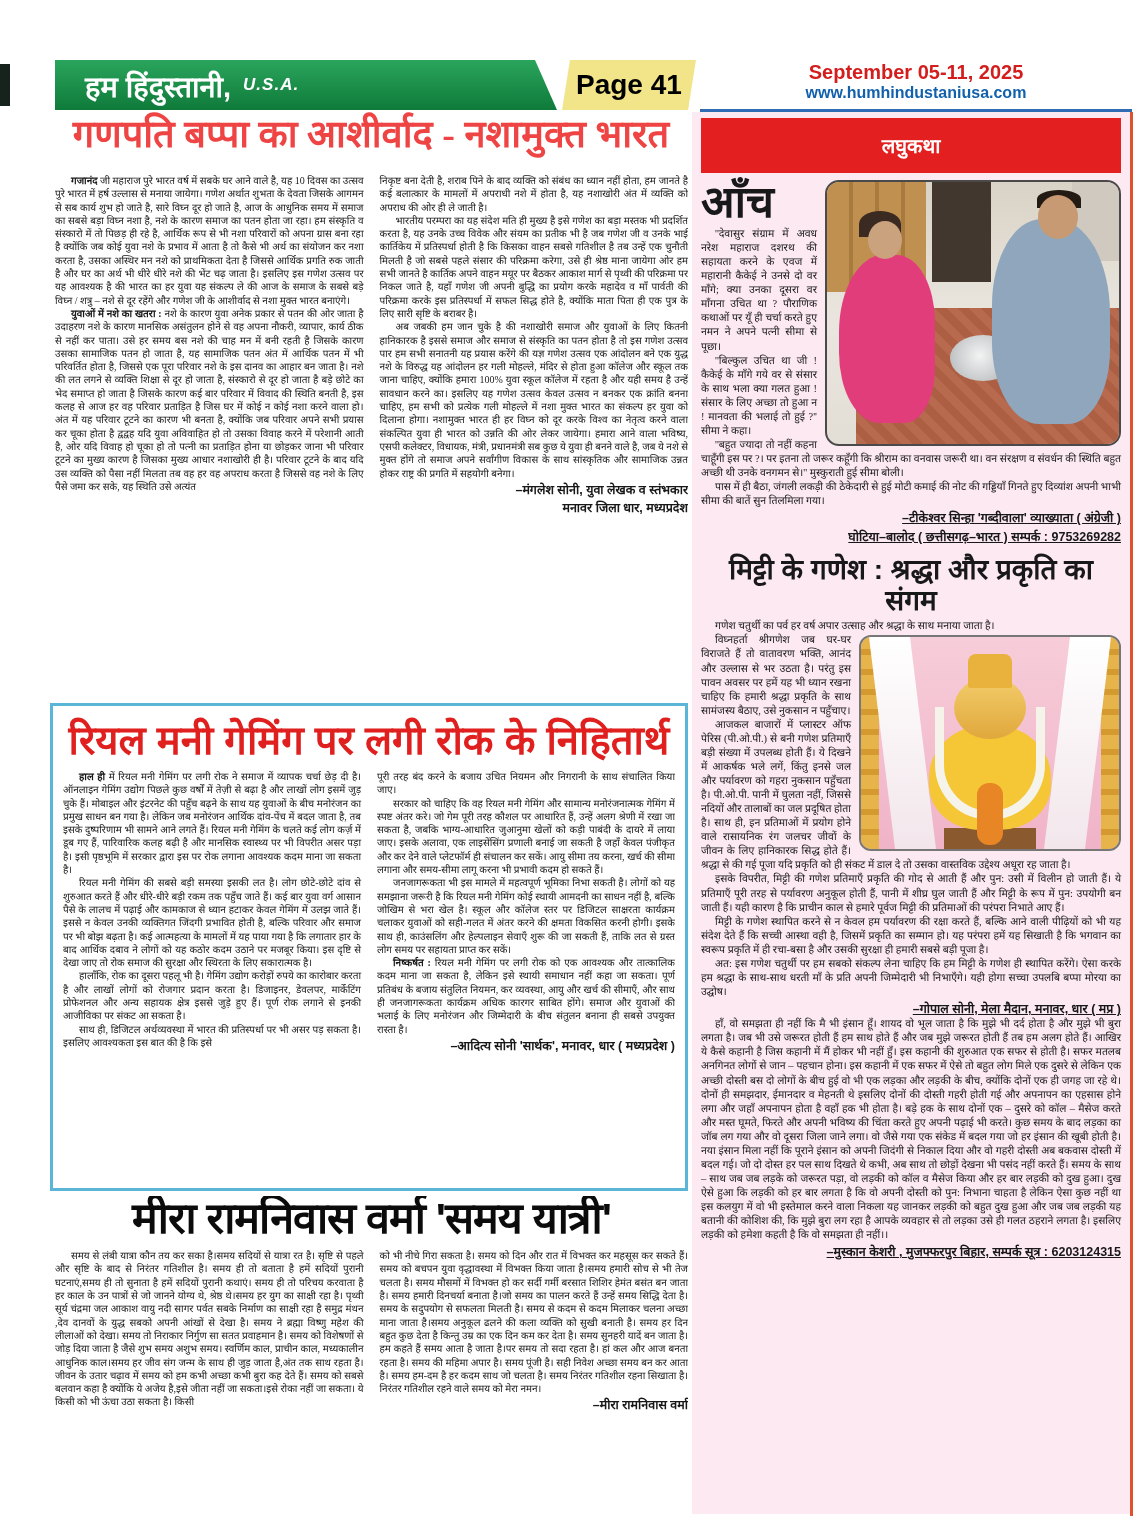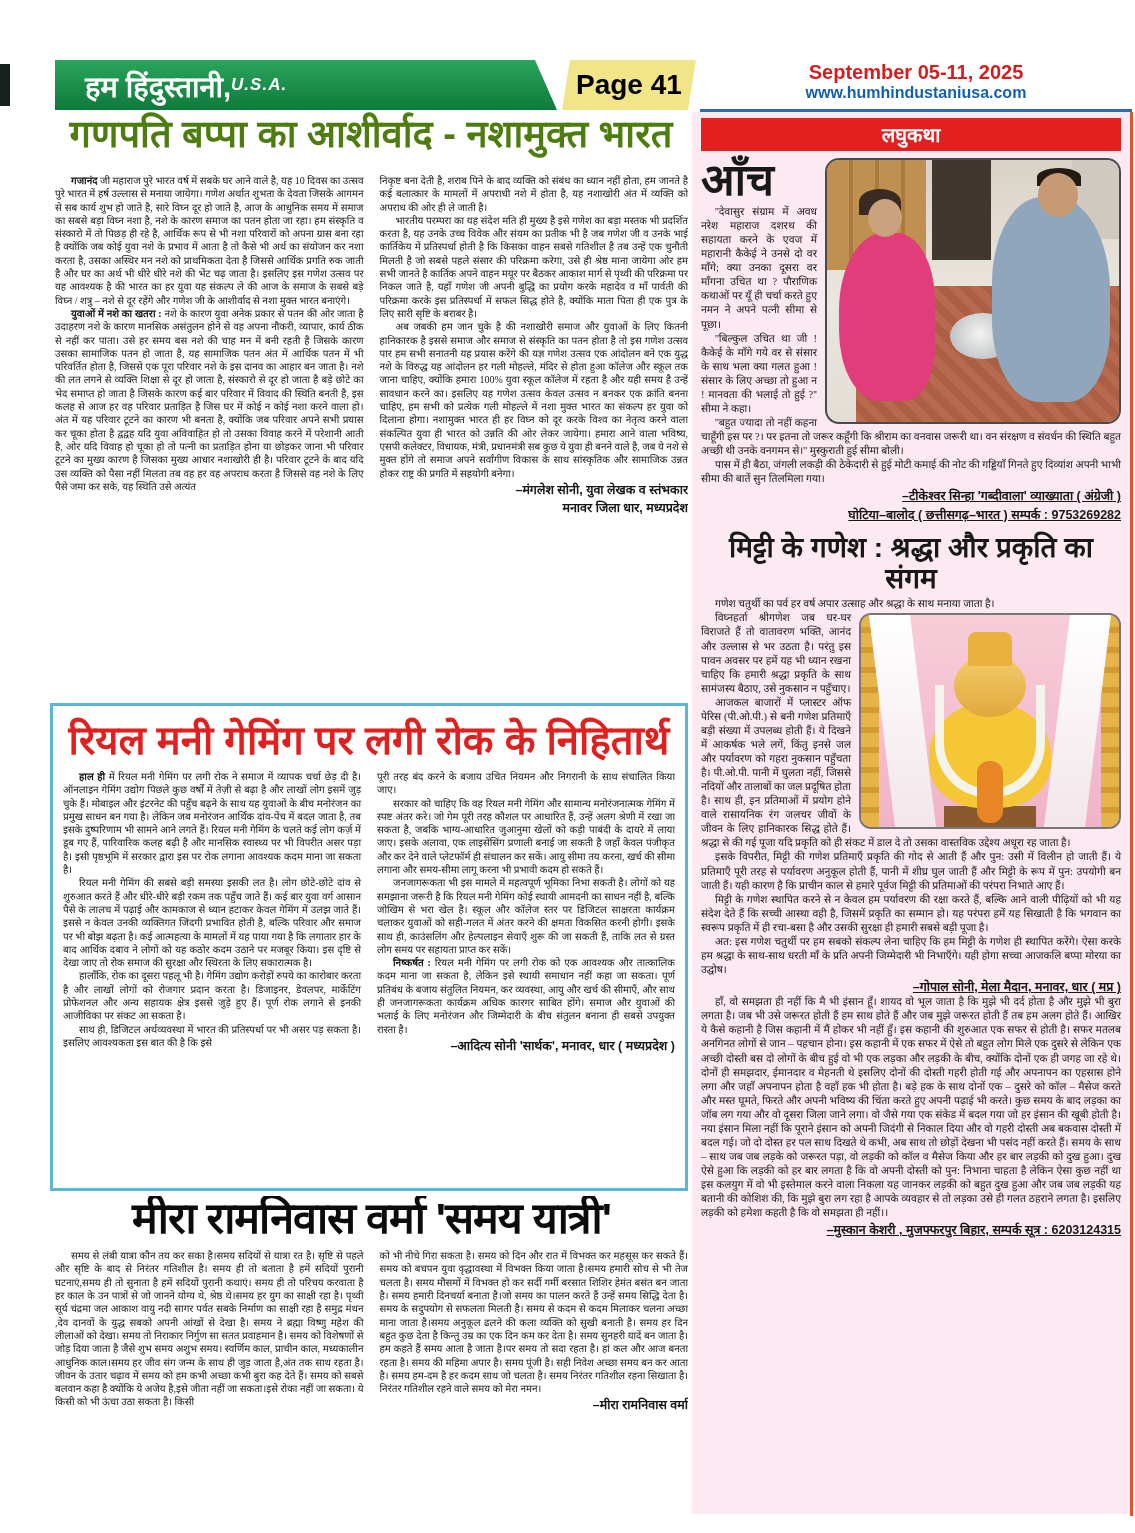--- a/index.html
+++ b/index.html
@@ -3,33 +3,33 @@
 <meta charset="utf-8">
 <style>
   html,body{margin:0;padding:0;background:#fff;}
   .page{position:relative;width:1135px;height:1533px;background:#ffffff;overflow:hidden;
         font-family:"Liberation Serif","DejaVu Sans",serif;color:#181818;}
   
   .corner-mark{position:absolute;left:0;top:64px;width:10px;height:42px;background:#16231c;}
   .green-band{position:absolute;left:55px;top:60px;width:502px;height:50px;
       background:linear-gradient(180deg,#2aa55c 0%,#0f7a3a 100%);
       clip-path:polygon(0 0,calc(100% - 22px) 0,100% 100%,0 100%);
-      display:flex;align-items:center;padding-left:30px;gap:0;box-sizing:border-box;}
+      display:flex;align-items:center;padding-left:30px;gap:12px;box-sizing:border-box;}
   .mast-title{color:#fff;font-size:29px;font-weight:bold;font-family:"Liberation Sans",sans-serif;white-space:nowrap;}
   .mast-usa{color:#fff;font-size:17px;font-weight:bold;font-style:italic;letter-spacing:1px;font-family:"Liberation Sans",sans-serif;}
   .page-badge{position:absolute;left:566px;top:60px;width:126px;height:50px;background:#f2e488;
       transform:skewX(-9deg);display:flex;align-items:center;justify-content:center;}
   .page-badge .unskew{transform:skewX(9deg);font-family:"Liberation Sans",sans-serif;font-weight:bold;font-size:28px;color:#000;}
   .header-right{position:absolute;left:700px;top:58px;width:432px;height:54px;text-align:center;
       border-bottom:3px solid #2f6cb3;box-sizing:border-box;padding-top:3px;}
   .issue-date{color:#d41d1d;font-weight:bold;font-size:20px;font-family:"Liberation Sans",sans-serif;}
   .site-url{color:#1161ad;font-weight:bold;font-size:16px;font-family:"Liberation Sans",sans-serif;text-decoration:none;display:block;cursor:pointer;}
   
   .main-headline{position:absolute;left:50px;top:114px;width:642px;margin:0;text-align:center;
-      color:#4d7c0f;font-size:38px;line-height:1.1;font-weight:900;font-family:Liberation Sans, sans-serif;}
+      color:#ef4444;font-size:38px;line-height:1.1;font-weight:900;font-family:Liberation Serif, serif;}
   
   .main-cols{position:absolute;left:55px;top:174px;width:633px;height:524px;display:flex;gap:16px;overflow:hidden;}
   .col{flex:1;min-width:0;}
   .art p{margin:0;text-align:justify;text-indent:16px;font-size:10px;line-height:1.33;}
   .art p.noindent{text-indent:0;}
   .byline{text-indent:0 !important;text-align:right !important;font-weight:bold;font-size:12.5px !important;
       line-height:1.25 !important;margin-top:3px !important;font-family:"Liberation Sans",sans-serif;}
   
   .gaming-box{position:absolute;left:50px;top:703px;width:638px;height:488px;border:3px solid #5ab5d6;
       background:#fff;box-sizing:border-box;padding:10px 10px;overflow:hidden;}
@@ -38,21 +38,21 @@
   .gaming-cols{display:flex;gap:16px;overflow:hidden;}
   
   .samay{position:absolute;left:55px;top:1196px;width:633px;height:337px;overflow:hidden;}
   .samay-headline{margin:0 0 8px;text-align:center;color:#0b0b0b;font-size:43px;line-height:1.05;
       font-weight:900;font-family:"Liberation Sans",sans-serif;letter-spacing:-1px;}
   .samay-cols{display:flex;gap:16px;}
   
   .sidebar{position:absolute;left:692px;top:112px;width:438px;height:1402px;background:#fce9f2;
       box-sizing:border-box;padding:6px 9px;overflow:hidden;}
   .kicker{background:#e3201f;color:#fff;text-align:center;font-weight:bold;font-size:20px;
-      font-family:"Liberation Sans",sans-serif;padding:3px 0;margin:0 0 7px;}
+      font-family:"Liberation Sans",sans-serif;padding:14px 0;margin:0 0 7px;}
   .sidebar p{font-size:10.5px;line-height:1.34;text-align:justify;margin:0;text-indent:14px;}
   .sb-byline{text-align:right !important;font-weight:bold;font-size:12.5px !important;line-height:1.3 !important;
       font-family:"Liberation Sans",sans-serif;text-indent:0 !important;margin:2px 0 0 !important;text-decoration:underline;}
   .aanch::after,.mitti-body::after{content:"";display:block;clear:both;}
   .aanch-title{font-size:44px;margin:0 0 3px;font-weight:900;font-family:"Liberation Sans",sans-serif;line-height:1;}
   .mitti-headline{font-size:28px;margin:10px 0 3px;text-align:center;font-weight:900;
       font-family:"Liberation Sans",sans-serif;line-height:1.1;}
   .kash-headline{font-size:48px;margin:12px 0 6px;text-align:center;font-weight:900;
       font-family:"Liberation Sans",sans-serif;letter-spacing:-1px;line-height:1;}
   .right-rule{position:absolute;right:2px;top:112px;width:3px;height:1404px;background:#e0512e;}
@@ -205,21 +205,21 @@
         <div class="mp-idol-body"></div>
         <div class="mp-idol-head"></div>
         <div class="mp-crown"></div>
         <div class="mp-garland"></div>
         <div class="mp-marigold"></div>
       </div>
       <p>विघ्नहर्ता श्रीगणेश जब घर-घर विराजते हैं तो वातावरण भक्ति, आनंद और उल्लास से भर उठता है। परंतु इस पावन अवसर पर हमें यह भी ध्यान रखना चाहिए कि हमारी श्रद्धा प्रकृति के साथ सामंजस्य बैठाए, उसे नुकसान न पहुँचाए।</p>
       <p>आजकल बाजारों में प्लास्टर ऑफ पेरिस (पी.ओ.पी.) से बनी गणेश प्रतिमाएँ बड़ी संख्या में उपलब्ध होती हैं। ये दिखने में आकर्षक भले लगें, किंतु इनसे जल और पर्यावरण को गहरा नुकसान पहुँचता है। पी.ओ.पी. पानी में घुलता नहीं, जिससे नदियों और तालाबों का जल प्रदूषित होता है। साथ ही, इन प्रतिमाओं में प्रयोग होने वाले रासायनिक रंग जलचर जीवों के जीवन के लिए हानिकारक सिद्ध होते हैं। श्रद्धा से की गई पूजा यदि प्रकृति को ही संकट में डाल दे तो उसका वास्तविक उद्देश्य अधूरा रह जाता है।</p>
       <p>इसके विपरीत, मिट्टी की गणेश प्रतिमाएँ प्रकृति की गोद से आती हैं और पुन: उसी में विलीन हो जाती हैं। ये प्रतिमाएँ पूरी तरह से पर्यावरण अनुकूल होती हैं, पानी में शीघ्र घुल जाती हैं और मिट्टी के रूप में पुन: उपयोगी बन जाती हैं। यही कारण है कि प्राचीन काल से हमारे पूर्वज मिट्टी की प्रतिमाओं की परंपरा निभाते आए हैं।</p>
       <p>मिट्टी के गणेश स्थापित करने से न केवल हम पर्यावरण की रक्षा करते हैं, बल्कि आने वाली पीढ़ियों को भी यह संदेश देते हैं कि सच्ची आस्था वही है, जिसमें प्रकृति का सम्मान हो। यह परंपरा हमें यह सिखाती है कि भगवान का स्वरूप प्रकृति में ही रचा-बसा है और उसकी सुरक्षा ही हमारी सबसे बड़ी पूजा है।</p>
-      <p>अत: इस गणेश चतुर्थी पर हम सबको संकल्प लेना चाहिए कि हम मिट्टी के गणेश ही स्थापित करेंगे। ऐसा करके हम श्रद्धा के साथ-साथ धरती माँ के प्रति अपनी जिम्मेदारी भी निभाएँगे। यही होगा सच्चा आजकलि बप्पा मोरया का उद्घोष।</p>
+      <p>अत: इस गणेश चतुर्थी पर हम सबको संकल्प लेना चाहिए कि हम मिट्टी के गणेश ही स्थापित करेंगे। ऐसा करके हम श्रद्धा के साथ-साथ धरती माँ के प्रति अपनी जिम्मेदारी भी निभाएँगे। यही होगा सच्चा उपलबि बप्पा मोरया का उद्घोष।</p>
       <p class="sb-byline">–गोपाल सोनी, मेला मैदान, मनावर, धार ( मप्र )</p>
     </div>
 
     <p>हाँ, वो समझता ही नहीं कि मै भी इंसान हूँ। शायद वो भूल जाता है कि मुझे भी दर्द होता है और मुझे भी बुरा लगता है। जब भी उसे जरूरत होती हैं हम साथ होते हैं और जब मुझे जरूरत होती हैं तब हम अलग होते हैं। आखिर ये कैसे कहानी है जिस कहानी में मैं होकर भी नहीं हुँ। इस कहानी की शुरुआत एक सफर से होती है। सफर मतलब अनगिनत लोगों से जान – पहचान होना। इस कहानी में एक सफर में ऐसे तो बहुत लोग मिले एक दुसरे से लेकिन एक अच्छी दोस्ती बस दो लोगों के बीच हुई वो भी एक लड़का और लड़की के बीच, क्योंकि दोनों एक ही जगह जा रहे थे। दोनों ही समझदार, ईमानदार व मेहनती थे इसलिए दोनों की दोस्ती गहरी होती गई और अपनापन का एहसास होने लगा और जहाँ अपनापन होता है वहाँ हक भी होता है। बड़े हक के साथ दोनों एक – दुसरे को कॉल – मैसेज करते और मस्त घूमते, फिरते और अपनी भविष्य की चिंता करते हुए अपनी पढ़ाई भी करते। कुछ समय के बाद लड़का का जॉब लग गया और वो दूसरा जिला जाने लगा। वो जैसे गया एक संकेड में बदल गया जो हर इंसान की खूबी होती है। नया इंसान मिला नहीं कि पूराने इंसान को अपनी जिदंगी से निकाल दिया और वो गहरी दोस्ती अब बकवास दोस्ती में बदल गई। जो दो दोस्त हर पल साथ दिखते थे कभी, अब साथ तो छोड़ों देखना भी पसंद नहीं करते हैं। समय के साथ – साथ जब जब लड़के को जरूरत पड़ा, वो लड़की को कॉल व मैसेज किया और हर बार लड़की को दुख हुआ। दुख ऐसे हुआ कि लड़की को हर बार लगता है कि वो अपनी दोस्ती को पुन: निभाना चाहता है लेकिन ऐसा कुछ नहीं था इस कलयुग में वो भी इस्तेमाल करने वाला निकला यह जानकर लड़की को बहुत दुख हुआ और जब जब लड़की यह बतानी की कोशिश की, कि मुझे बुरा लग रहा है आपके व्यवहार से तो लड़का उसे ही गलत ठहराने लगता है। इसलिए लड़की को हमेशा कहती है कि वो समझता ही नहीं।।</p>
     <p class="sb-byline">–मुस्कान केशरी , मुजफ्फरपुर बिहार, सम्पर्क सूत्र : 6203124315</p>
   </aside>
 
   <div class="right-rule"></div>
 </div>
 

